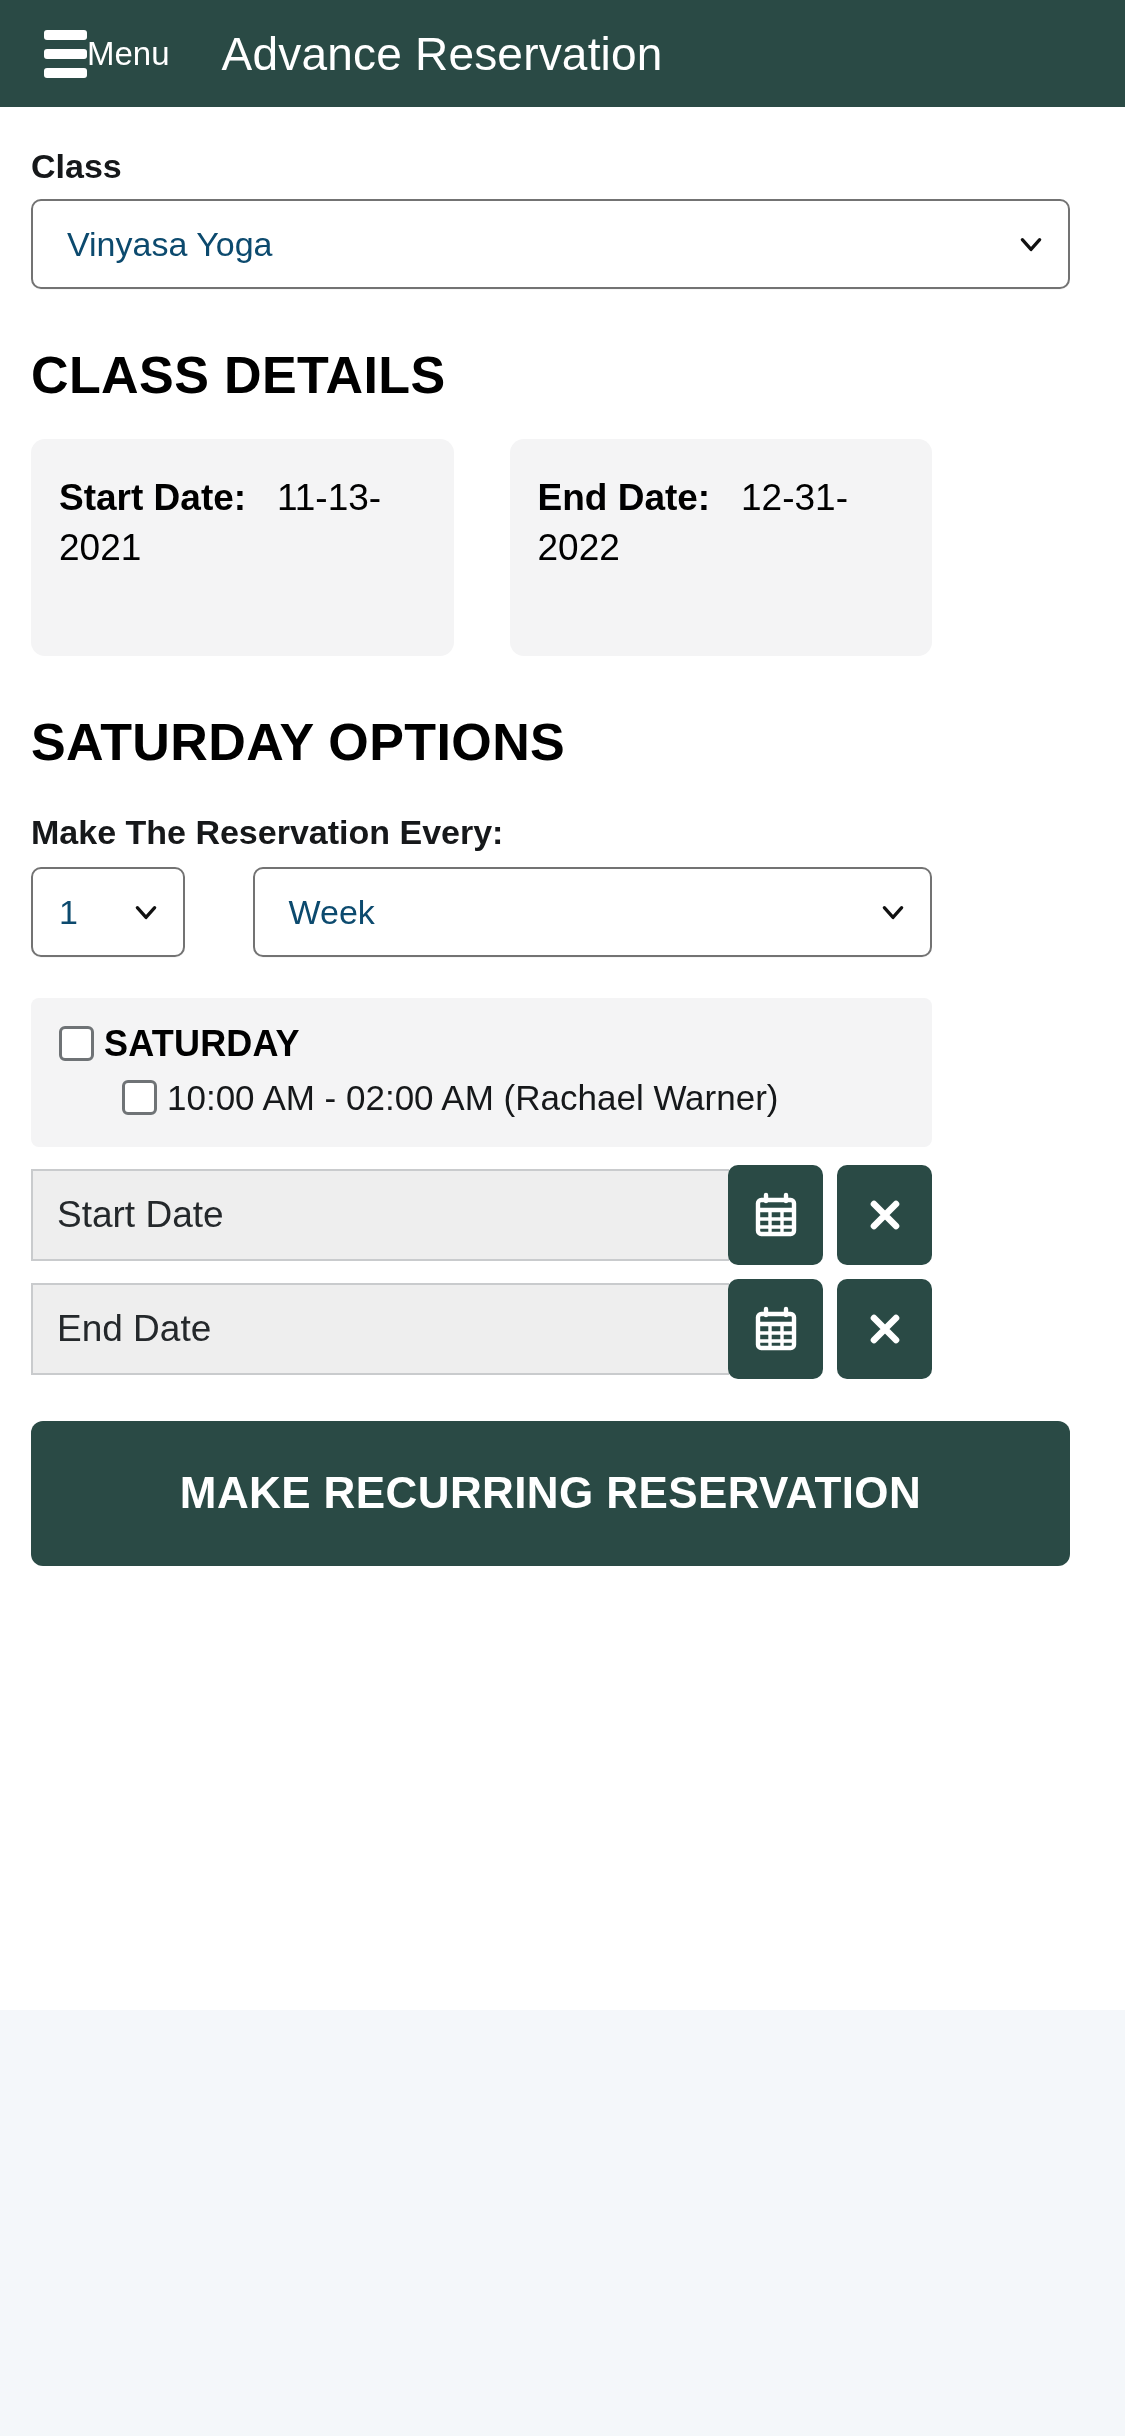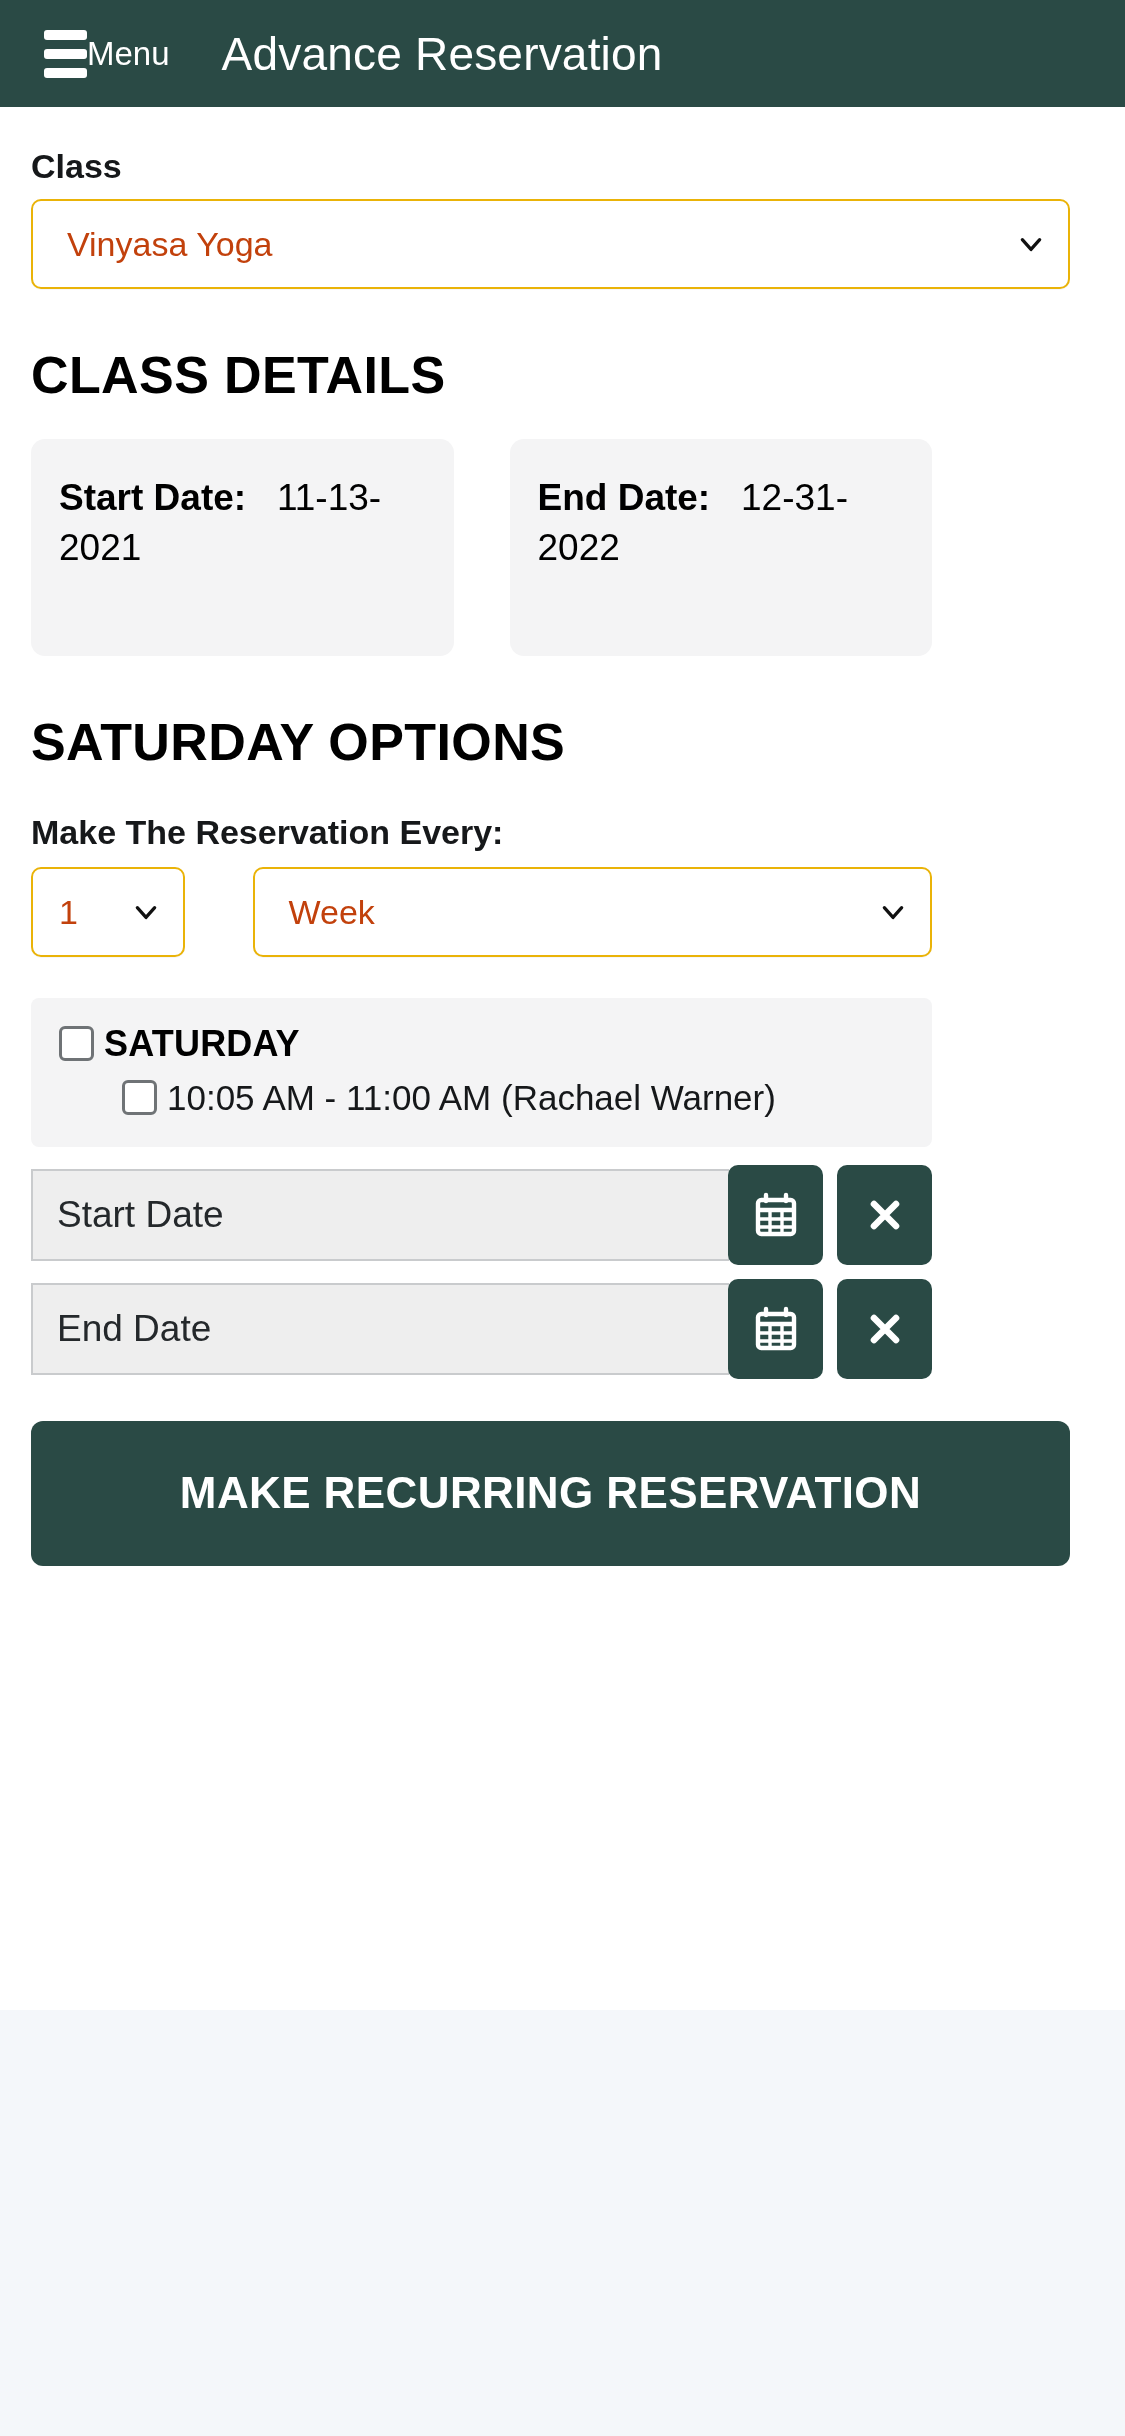--- a/index.html
+++ b/index.html
@@ -87,24 +87,24 @@
   .sel-wrap {
     position: relative;
     display: block;
   }
   .sel-wrap.class-sel { width: 1039px; }
 
   .sel-box {
     width: 100%;
     height: 90px;
     background: #ffffff;
-    border: 2px solid #eab308;
+    border: 2px solid #737373;
     border-radius: 10px;
     font-size: 34px;
-    color: #c2410c;
+    color: #0c4a6e;
     font-family: "Liberation Sans", sans-serif;
     padding: 0 60px 0 34px;
     display: flex;
     align-items: center;
     line-height: 1;
     box-shadow: 0 1px 0 rgba(0,0,0,0.03);
     cursor: pointer;
   }
   .sel-caret {
     position: absolute;
@@ -344,21 +344,21 @@
       </div>
     </div>
 
     <div class="days-panel">
       <div class="cb-row day-row">
         <span class="cb"></span>
         <span class="cb-text-day">SATURDAY</span>
       </div>
       <div class="cb-row slot-row">
         <span class="cb"></span>
-        <span class="cb-text-slot">10:05 AM - 11:00 AM (Rachael Warner)</span>
+        <span class="cb-text-slot">10:00 AM - 02:00 AM (Rachael Warner)</span>
       </div>
     </div>
 
     <div class="dp-row">
       <div class="dp-input">Start Date</div>
       <button class="dp-btn cal-btn">
         <span>
           <svg width="48" height="48" viewBox="0 0 24 24" fill="none">
             <path d="M7 2v3M17 2v3" stroke="#fff" stroke-width="2.2" stroke-linecap="round"></path>
             <rect x="3" y="4.5" width="18" height="17" rx="1.6" stroke="#fff" stroke-width="2.2"></rect>

